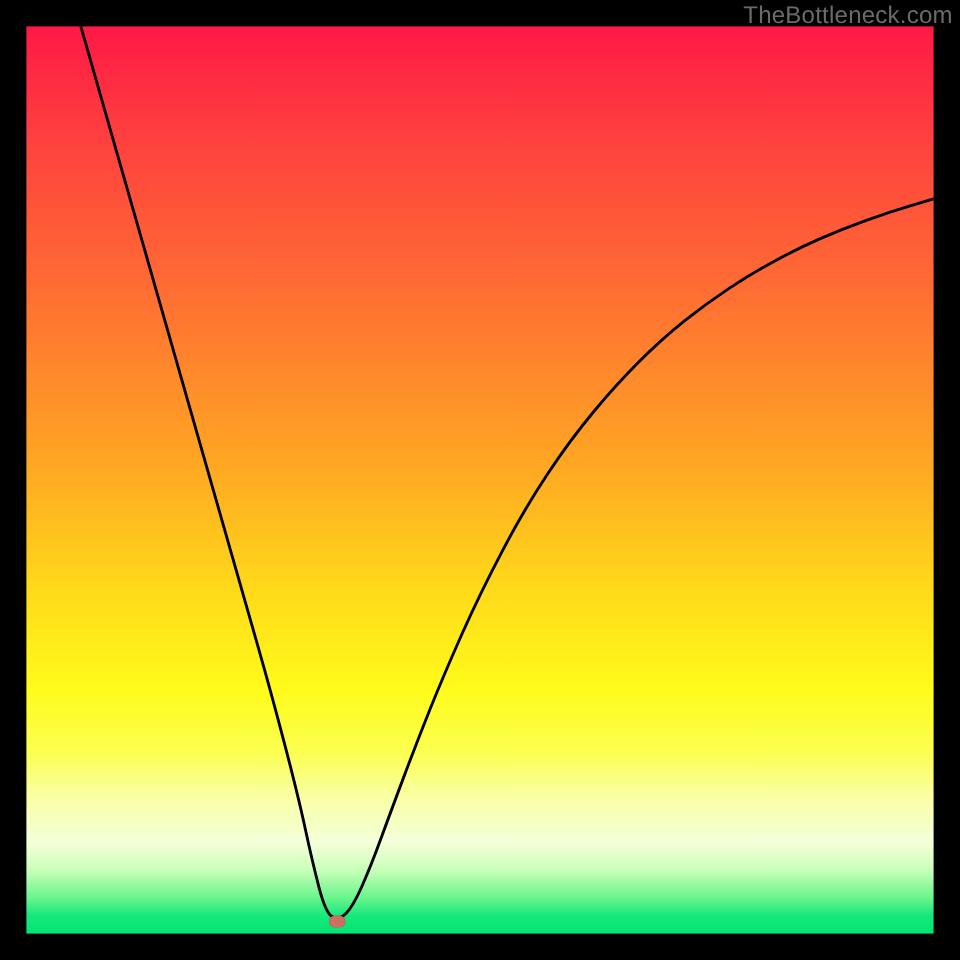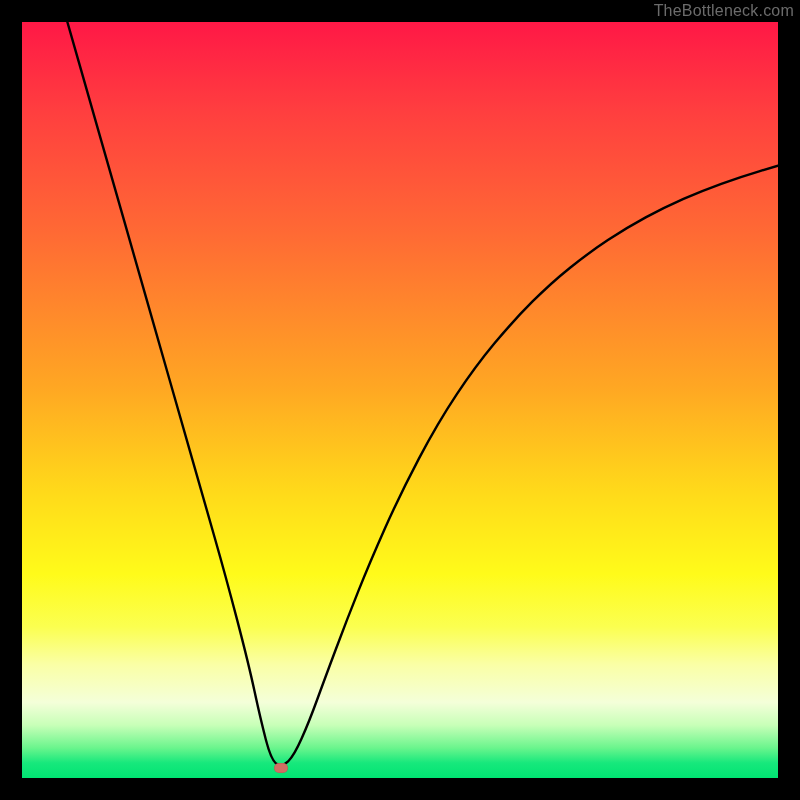--- a/index.html
+++ b/index.html
@@ -54,21 +54,21 @@
     height: 10px;
     border-radius: 5px;
     transform: translate(-50%, -50%);
     box-shadow: 0 0 0 0.5px rgba(0,0,0,0.15) inset;
   }
   .watermark {
     position: absolute;
     top: 2px;
     right: 6px;
     color: #6b6b6b;
-    font-size: 16px;
+    font-size: 20px;
     letter-spacing: 0.2px;
     user-select: none;
   }
 </style>
 </head>
 <body>
 
 <div class="frame">
   <div class="plot">
     <svg class="curve" viewBox="0 0 756 756" preserveAspectRatio="none">

